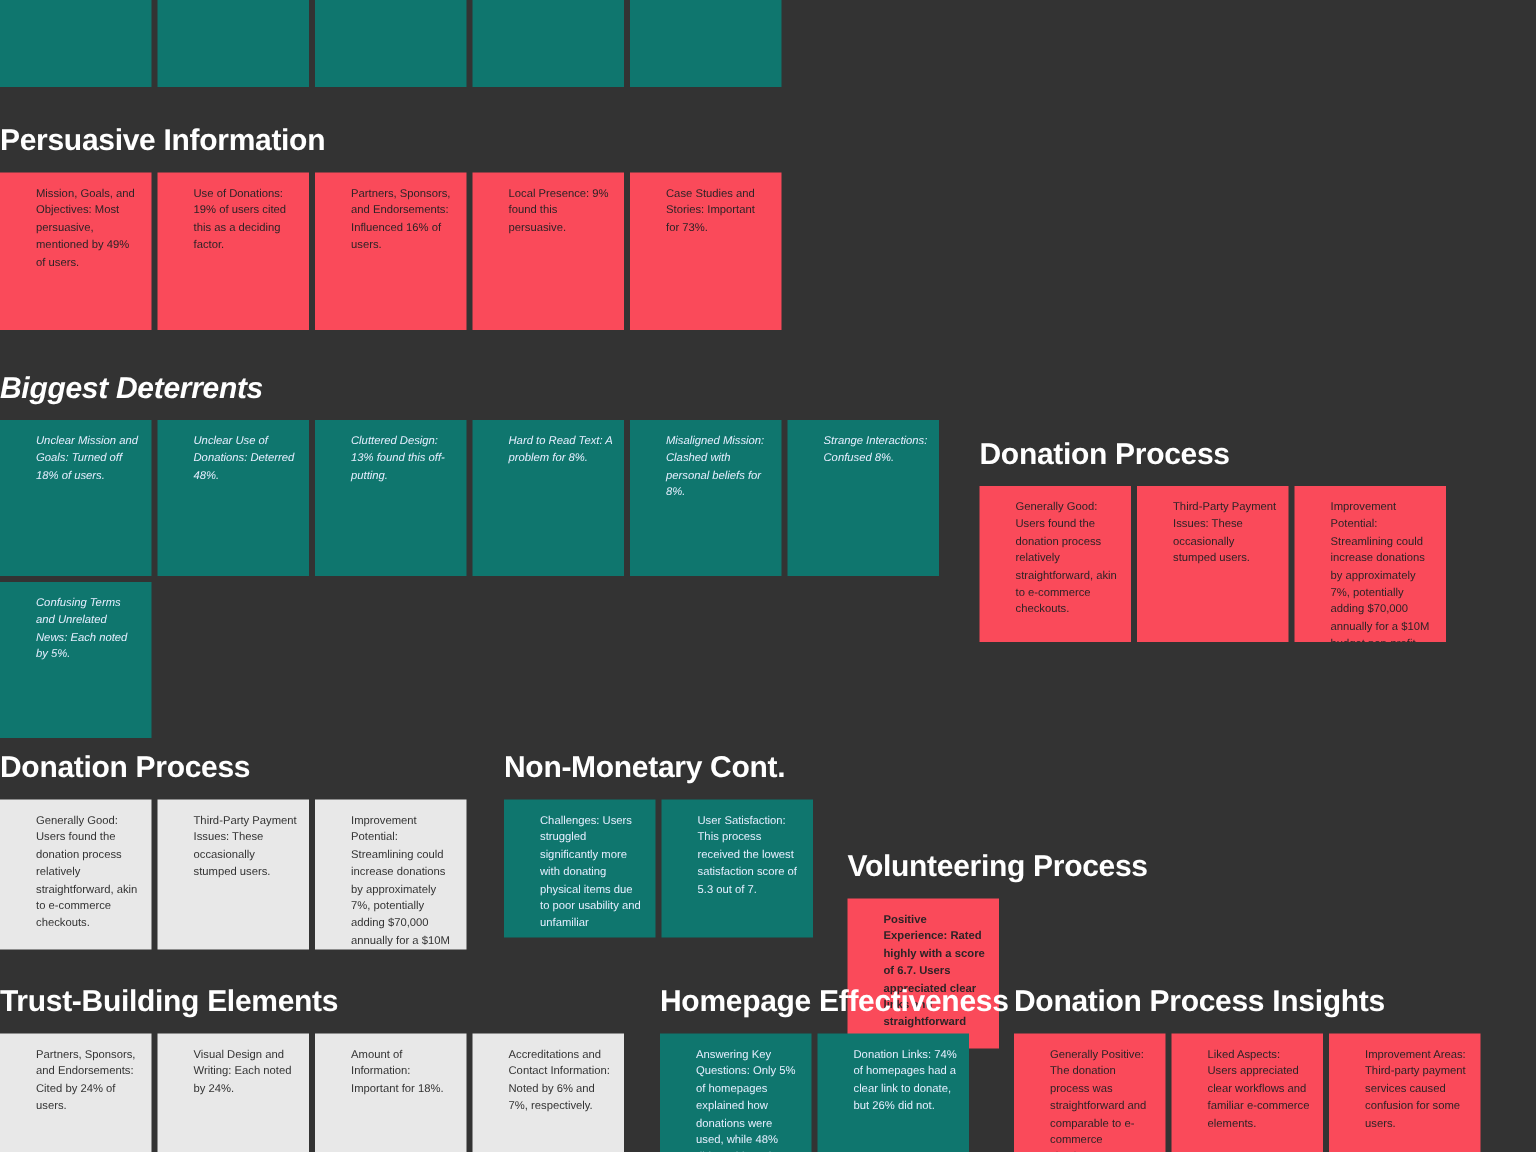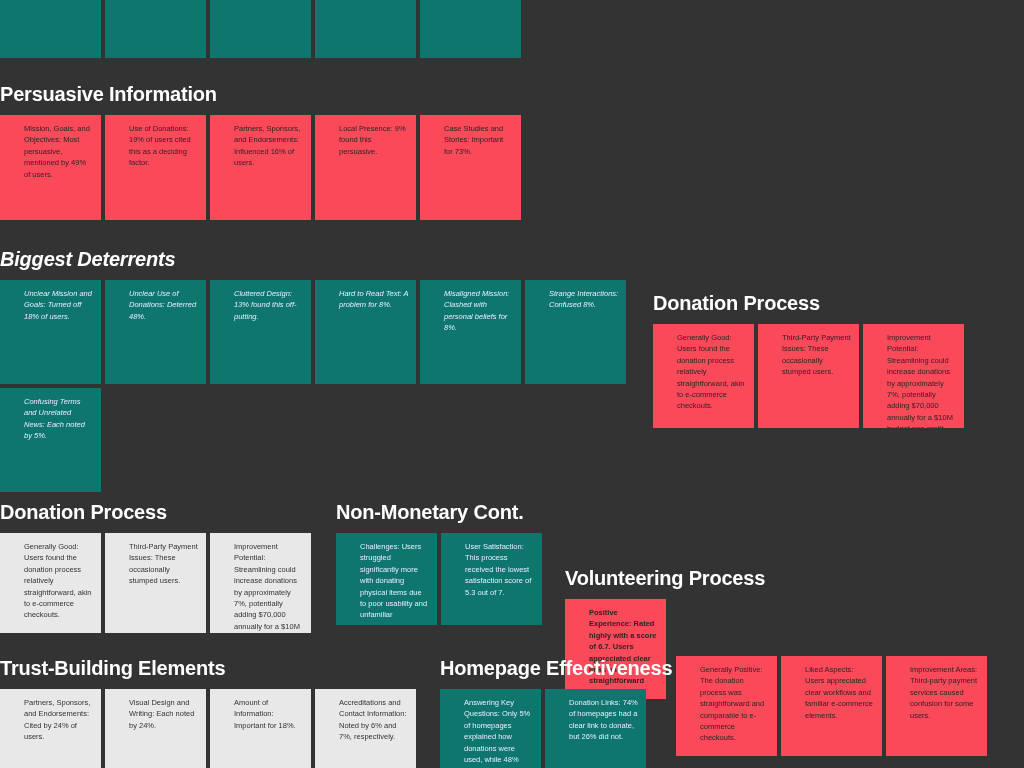--- a/index.html
+++ b/index.html
@@ -162,20 +162,21 @@
 
   <div class="section" id="sec-homepage">
     <h2 class="section-title">Homepage Effectiveness</h2>
     <div class="card-row">
         <div class="card blue">Answering Key Questions: Only 5% of homepages explained how donations were used, while 48% didn't address key questions at all.</div>
         <div class="card blue">Donation Links: 74% of homepages had a clear link to donate, but 26% did not.</div>
       </div>
   </div>
 
   <div class="section" id="sec-insights">
+    <h2 class="section-title">Donation Process Insights</h2>
     <div class="card-row">
         <div class="card red">Generally Positive: The donation process was straightforward and comparable to e-commerce checkouts.</div>
         <div class="card red">Liked Aspects: Users appreciated clear workflows and familiar e-commerce elements.</div>
         <div class="card red">Improvement Areas: Third-party payment services caused confusion for some users.</div>
       </div>
   </div>
 
 </div>
 
 </body></html>

